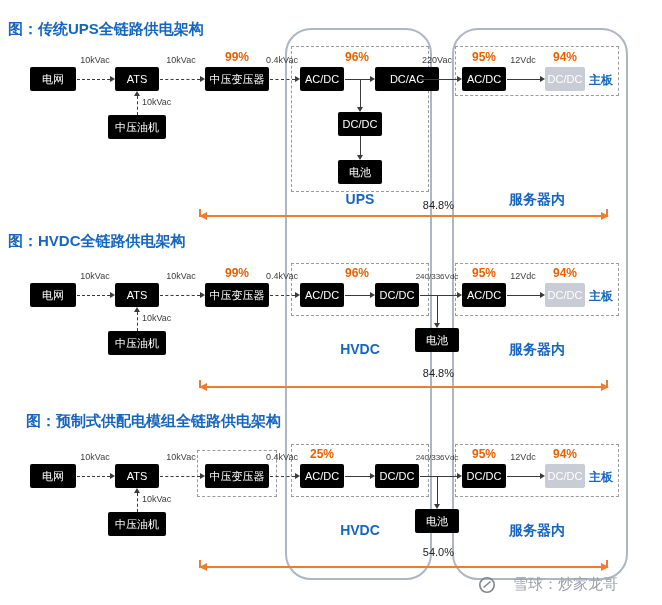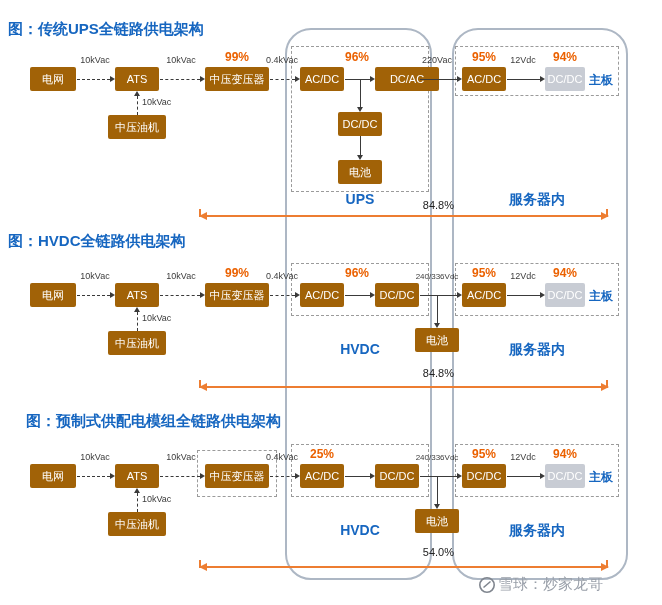--- a/index.html
+++ b/index.html
@@ -1,20 +1,20 @@
 <!DOCTYPE html>
 <html><head>
 <meta charset="utf-8">
 <style>
   *{margin:0;padding:0;box-sizing:border-box}
   html,body{background:#fff}
   #canvas{position:relative;width:662px;height:605px;background:#fff;overflow:hidden;
           font-family:"Liberation Sans","DejaVu Sans",sans-serif}
   .title{position:absolute;font-size:15px;font-weight:700;color:#1666C0;white-space:nowrap}
-  .box{position:absolute;height:24px;background:#a16207;color:#fff;font-size:11px;
+  .box{position:absolute;height:24px;background:#000000;color:#fff;font-size:11px;
        display:flex;align-items:center;justify-content:center;white-space:nowrap;border-radius:2px}
   .box.gray{background:#C8CCD4}
   .lbl{position:absolute;font-size:9px;color:#3c3c3c;text-align:center;white-space:nowrap}
   .lbl.sm{font-size:8px}
   .pct{position:absolute;font-size:12px;font-weight:700;color:#EB6100;text-align:center;white-space:nowrap}
   .mb{position:absolute;font-size:12px;font-weight:700;color:#1666C0;white-space:nowrap}
   .grp{position:absolute;font-size:14px;font-weight:700;color:#1666C0;text-align:center;white-space:nowrap}
   .col{position:absolute;border:2px solid #ADB7C4;border-radius:26px}
   .dash{position:absolute;border:1px dashed #9b9b9b}
   .ah{position:absolute;height:0;border-top:1px solid #3a3a3a}
@@ -27,21 +27,21 @@
                   border-top:5px solid #3a3a3a;border-left:3.5px solid transparent;border-right:3.5px solid transparent}
   .av.up::before{content:"";position:absolute;top:-5px;left:-4px;width:0;height:0;
                  border-bottom:5px solid #3a3a3a;border-left:3.5px solid transparent;border-right:3.5px solid transparent}
   .effl{position:absolute;font-size:11px;color:#222;text-align:right;white-space:nowrap}
   .eff{position:absolute;height:0;border-top:2px solid #ED7D31}
   .eff::before{content:"";position:absolute;left:-1px;top:-5px;width:0;height:0;
                border-right:8px solid #ED7D31;border-top:4px solid transparent;border-bottom:4px solid transparent}
   .eff::after{content:"";position:absolute;right:-1px;top:-5px;width:0;height:0;
               border-left:8px solid #ED7D31;border-top:4px solid transparent;border-bottom:4px solid transparent}
   .tick{position:absolute;width:0;height:8px;border-left:2px solid #ED7D31}
-  .wm{position:absolute;display:flex;align-items:center;gap:2px;color:#989ea8;font-size:15px;white-space:nowrap}
+  .wm{position:absolute;display:flex;align-items:center;gap:17px;color:#989ea8;font-size:15px;white-space:nowrap}
   .wm-icon{display:inline-flex}
 </style>
 </head>
 <body>
 
 <div id="canvas">
 
   <div class="col" style="left:285px;top:28px;width:147px;height:552px"></div>
   <div class="col" style="left:452px;top:28px;width:176px;height:552px"></div>
 

